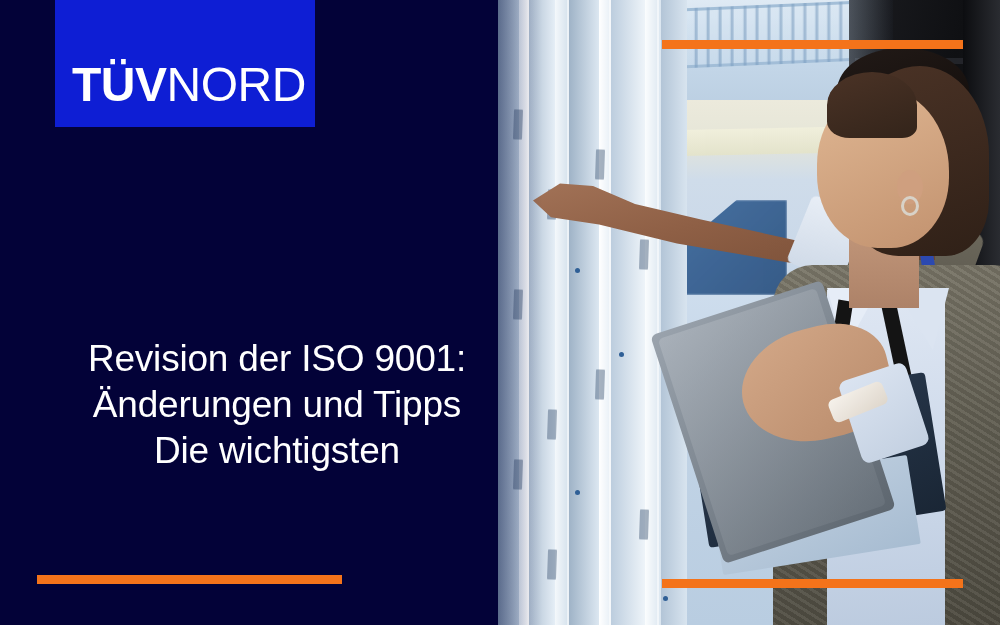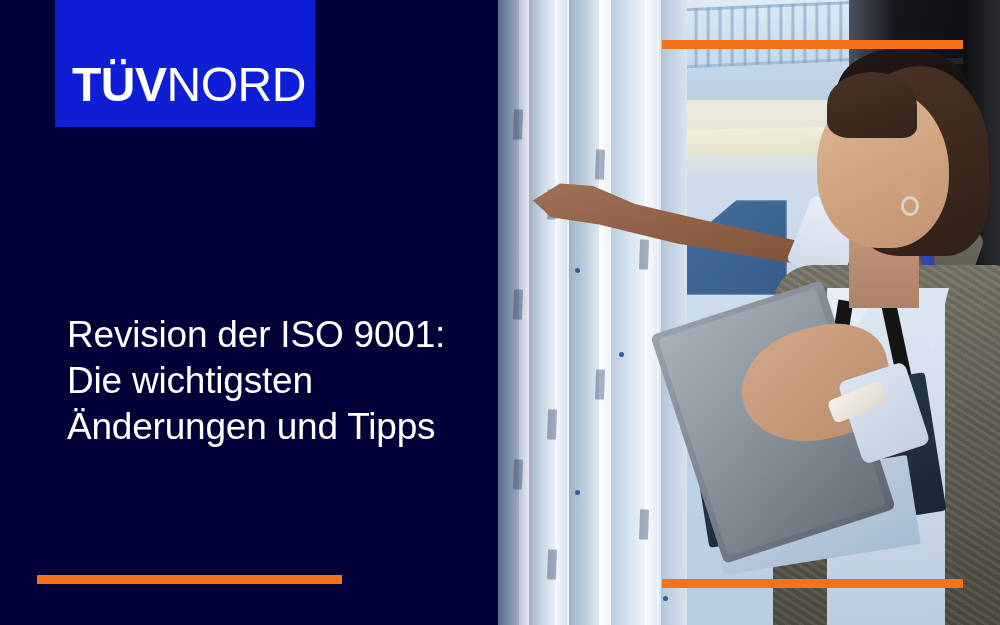--- a/index.html
+++ b/index.html
@@ -1,20 +1,21 @@
 <!DOCTYPE html>
 <html><head>
 <meta charset="utf-8">
 <style>
   html,body{margin:0;padding:0;background:#222;}
   *{box-sizing:border-box;}
   .stage{
     position:relative;width:1000px;height:625px;overflow:hidden;
     font-family:"Liberation Sans","DejaVu Sans",sans-serif;
     background:#030238;
+    text-align:center;
   }
 
   
   .left-panel{
     position:absolute;left:0;top:0;width:498px;height:625px;
     background:#030238;z-index:5;
   }
 
   
   .logo-box{
@@ -29,21 +30,21 @@
   .logo-text .tuv{font-weight:700;}
   .logo-text .nord{font-weight:400;}
 
   
   .kicker{
     position:absolute;left:67px;top:288px;z-index:6;
     color:#f4731a;font-size:20px;font-weight:700;letter-spacing:0.1px;
     white-space:nowrap;
   }
   .title{
-    position:absolute;left:67px;top:312px;width:420px;z-index:6;
+    position:absolute;left:67px;top:336px;width:420px;z-index:6;
     color:#ffffff;font-size:37px;font-weight:400;line-height:46px;
     letter-spacing:-0.2px;
   }
   .title .tl{display:block;white-space:nowrap;}
 
   
   .rule{position:absolute;background:#f4731a;z-index:7;}
   .rule-bottom-left{left:37px;top:575px;width:305px;height:9px;}
   .rule-top-right{left:662px;top:40px;width:301px;height:9px;}
   .rule-bottom-right{left:662px;top:579px;width:301px;height:9px;}
@@ -418,21 +419,21 @@
 
   <div class="logo-box">
     <div class="logo-text">
       <span class="tuv">TÜV</span><span class="nord">NORD</span>
     </div>
   </div>
 
 
   <div class="title">
     <span class="tl">Revision der ISO 9001:</span>
+    <span class="tl">Änderungen und Tipps</span>
     <span class="tl">Die wichtigsten</span>
-    <span class="tl">Änderungen und Tipps</span>
   </div>
 
   <div class="rule rule-bottom-left"></div>
   <div class="rule rule-top-right"></div>
   <div class="rule rule-bottom-right"></div>
 
 </div>
 
 </body></html>

